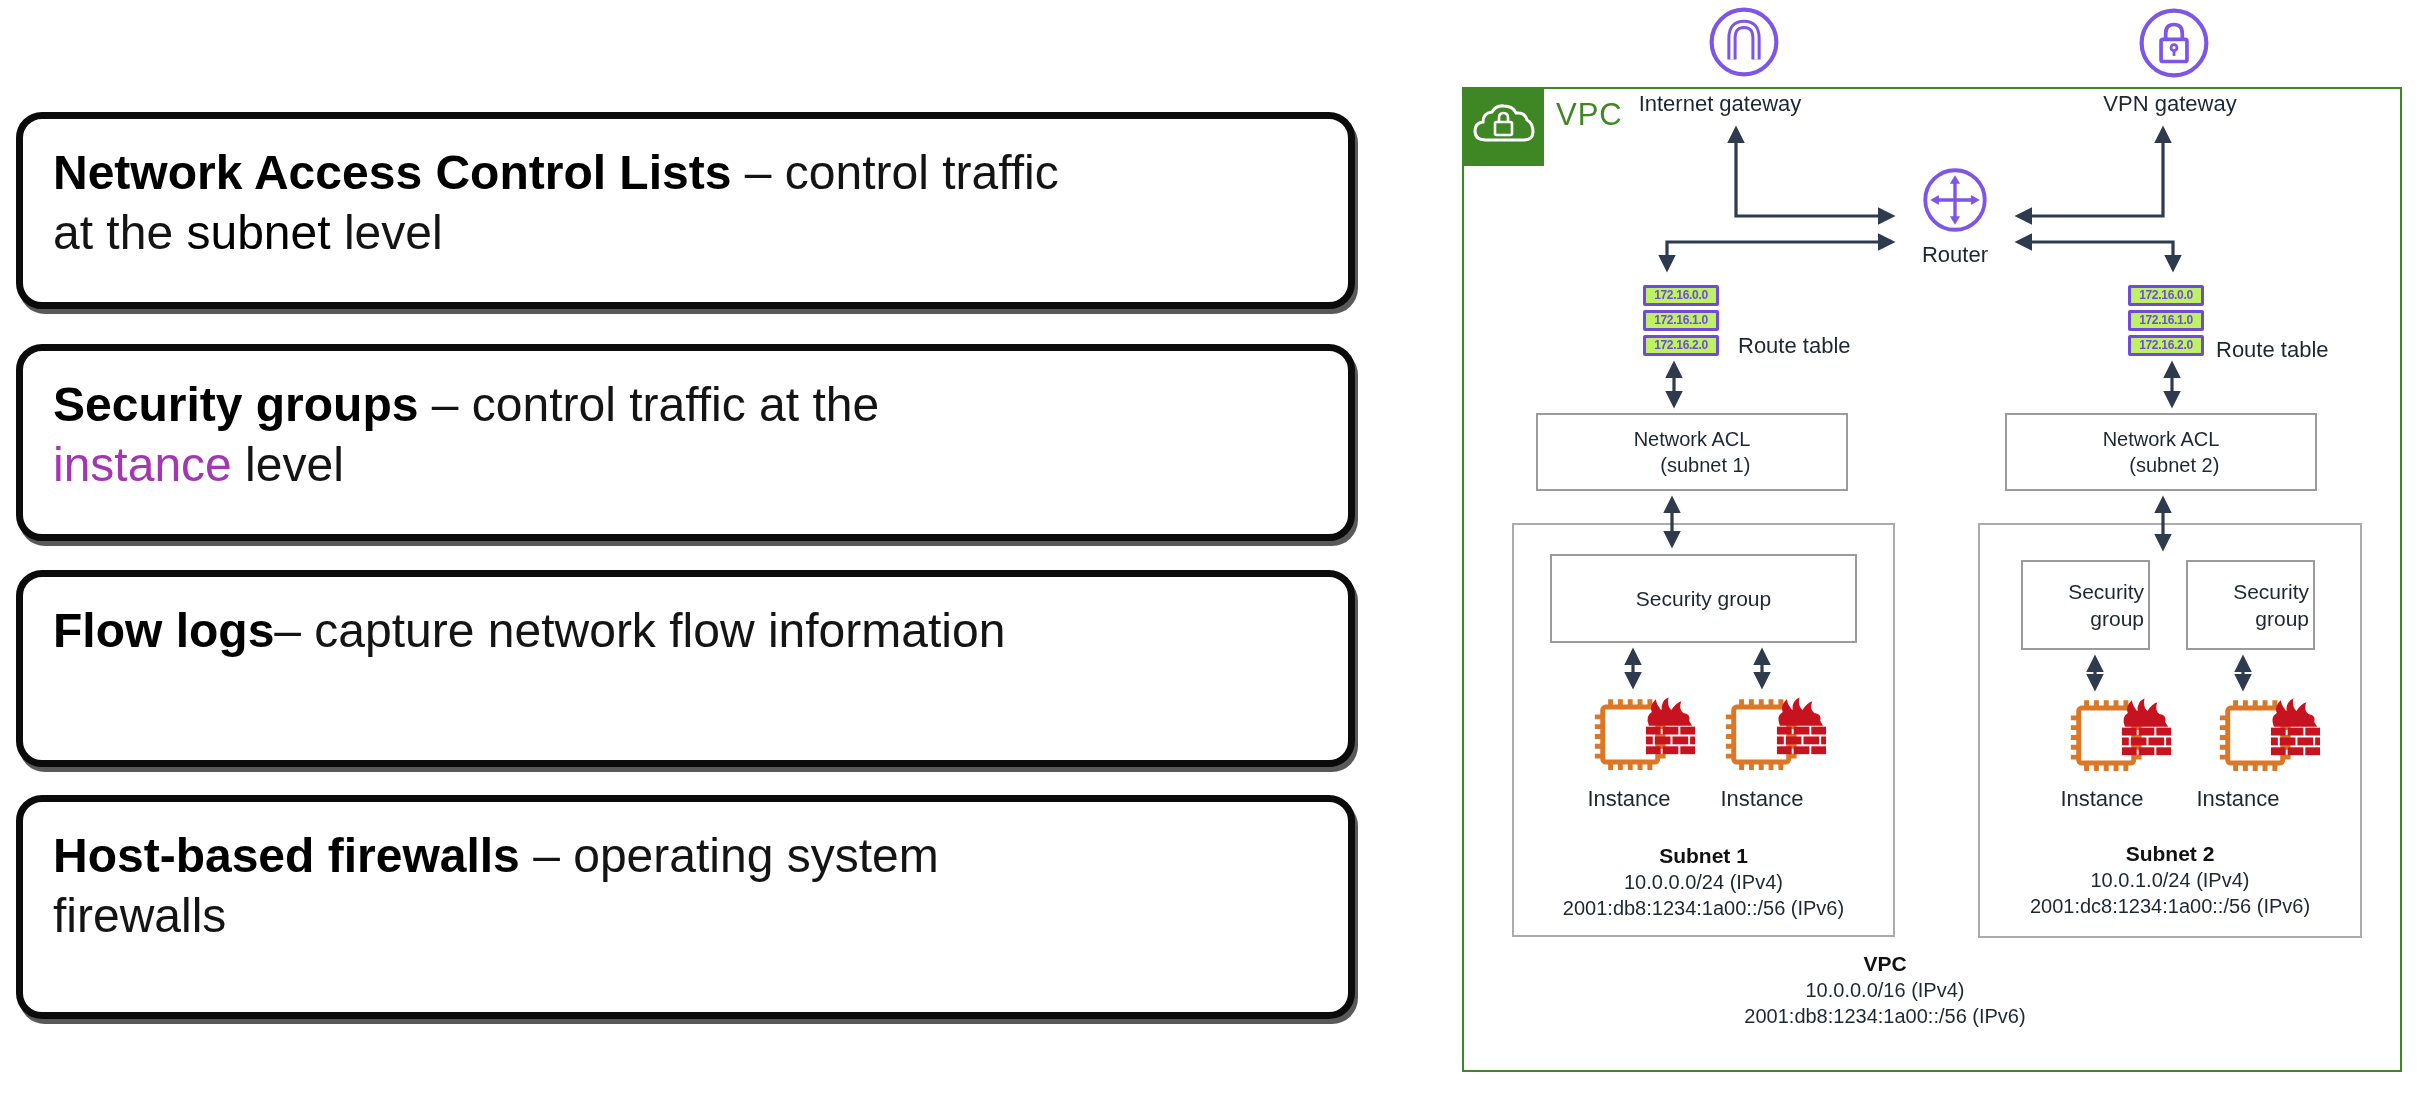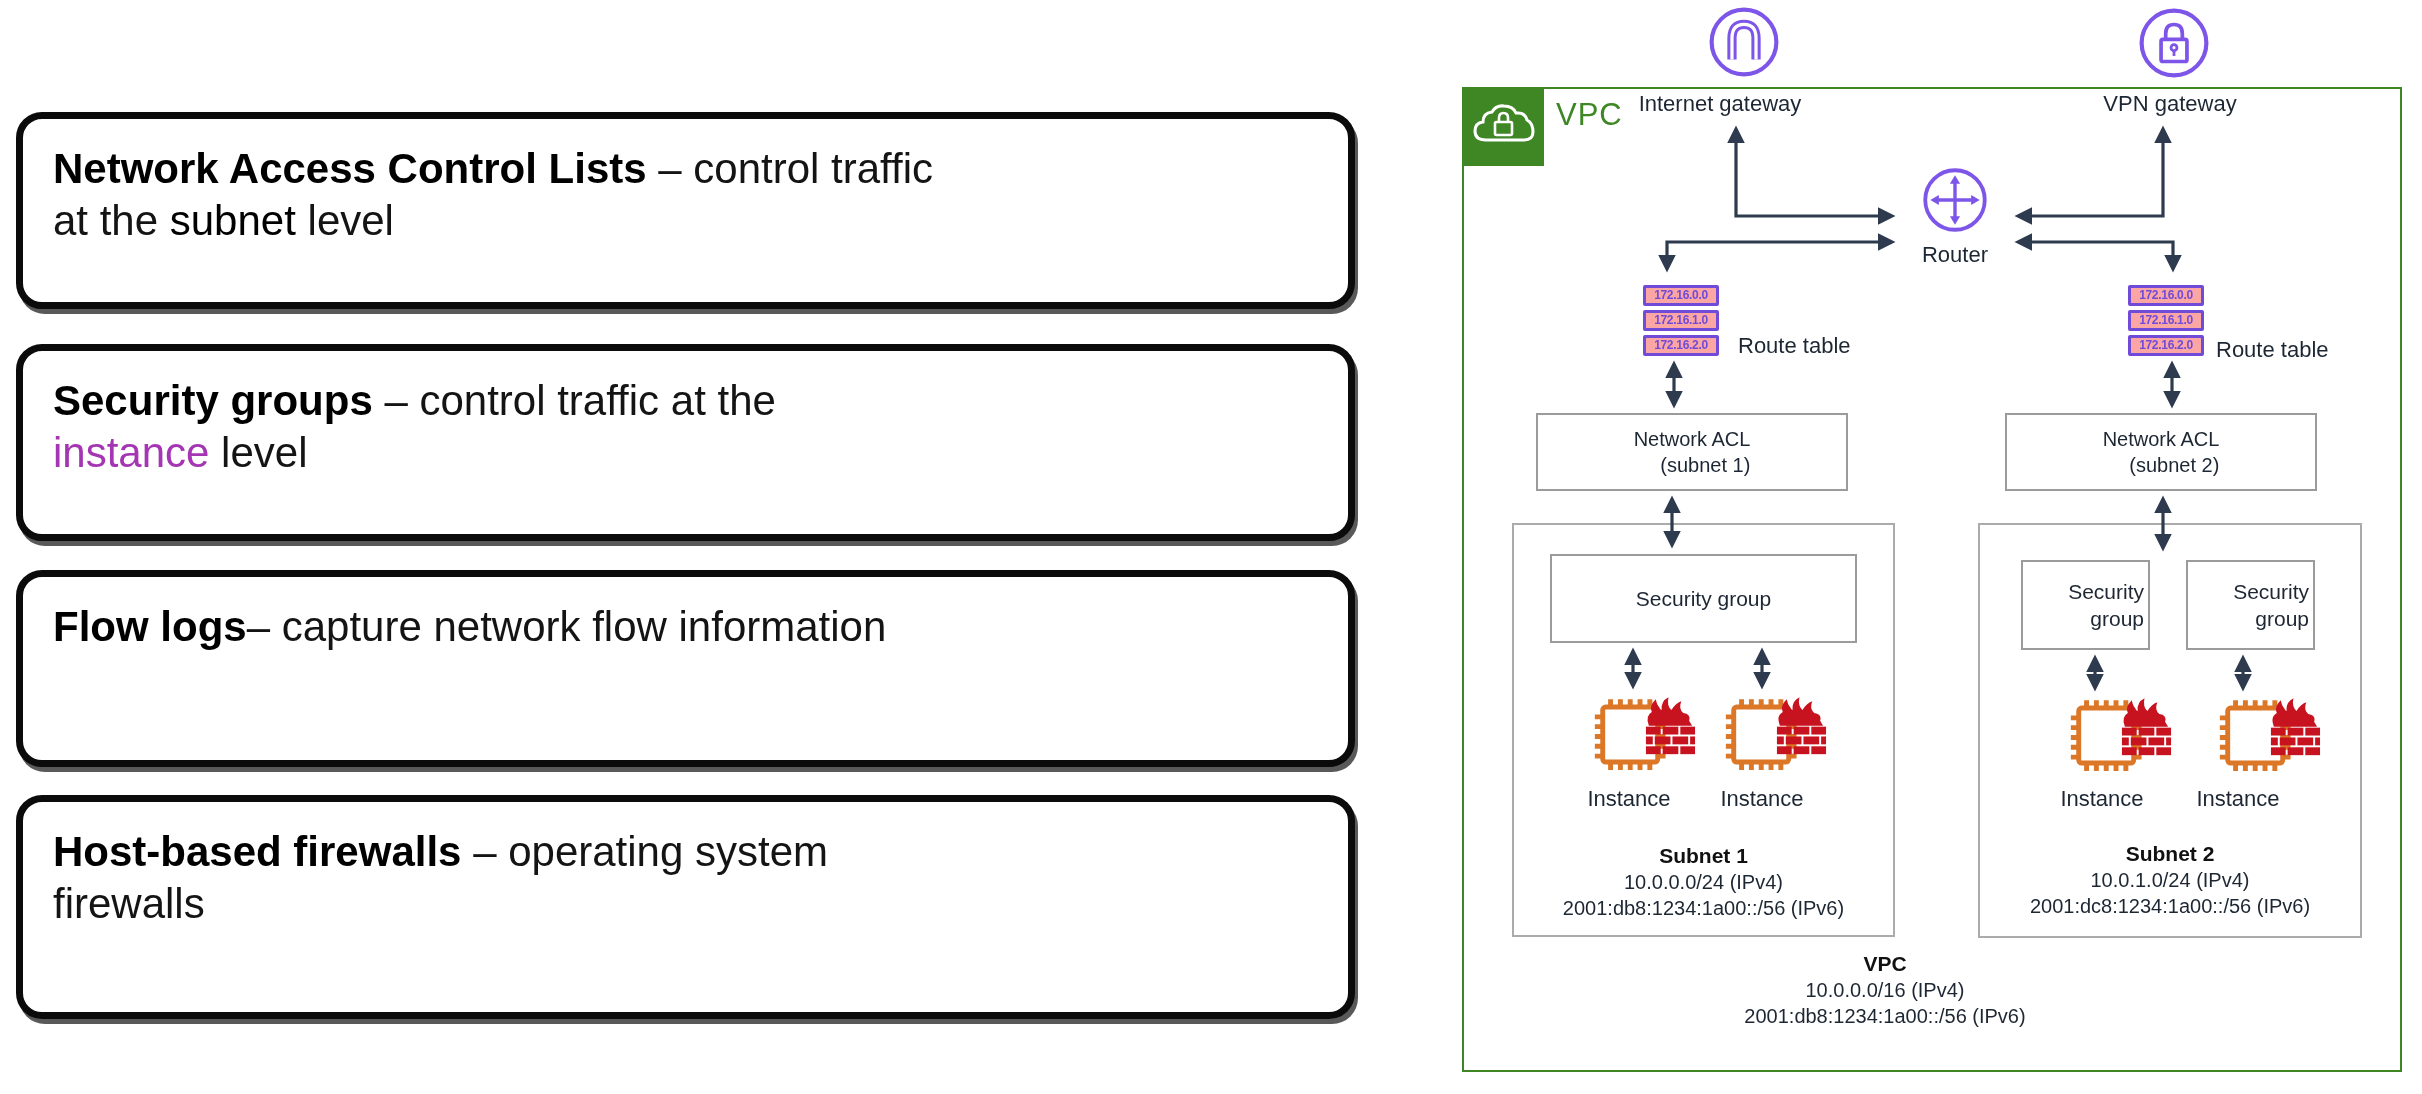--- a/index.html
+++ b/index.html
@@ -2,35 +2,35 @@
 <html><head>
 <meta charset="utf-8">
 <style>
   html,body{margin:0;padding:0;background:#ffffff;}
   .stage{position:relative;width:2422px;height:1094px;background:#ffffff;overflow:hidden;
          font-family:"Liberation Sans","DejaVu Sans",sans-serif;color:#1d2733;}
 
   
   .card{position:absolute;left:16px;width:1339px;background:#ffffff;border:7px solid #0b0b0b;
         border-radius:26px;box-sizing:border-box;box-shadow:3px 5px 0 rgba(0,0,0,0.65);
-        padding:24px 30px;font-size:42px;line-height:1.24;color:#141414;font-weight:400;}
+        padding:24px 30px;font-size:48px;line-height:1.24;color:#141414;font-weight:400;}
   .card .b{font-weight:700;color:#000;}
   .hl{font-weight:400;}
   .teal{color:#000000;}
   .purple{color:#A435B3;}
 
   
   .diagram{position:absolute;left:1462px;top:0;width:940px;height:1094px;}
   .diagram *{box-sizing:border-box;}
   .abs{position:absolute;}
   .vpc-box{left:0;top:87px;width:940px;height:985px;border:2px solid #3F8624;background:transparent;}
   .vpc-label{left:94px;top:97px;font-size:31px;color:#3F8624;letter-spacing:1px;}
   .glabel{font-size:22px;color:#1d2733;text-align:center;}
   .rt{width:76px;display:flex;flex-direction:column;gap:4px;}
-  .rt-entry{width:76px;height:21px;border:3px solid #6F4BD8;border-radius:2px;background:#fca5a5;
+  .rt-entry{width:76px;height:21px;border:3px solid #6F4BD8;border-radius:2px;background:#bef264;
             color:#6F4BD8;font-weight:700;font-size:12px;line-height:15px;text-align:center;
             letter-spacing:-0.3px;}
   .rt-label{font-size:22px;color:#1d2733;}
   .gbox{border:2px solid #9b9b9b;background:#fff;color:#1d2733;display:flex;align-items:center;
         justify-content:center;text-align:right;}
   .acl{width:312px;height:78px;font-size:20px;line-height:26px;}
   .snet{border:2px solid #ababab;background:transparent;}
   .sg{font-size:21px;line-height:27px;}
   .inst-label{font-size:22px;text-align:center;width:120px;}
   .info{text-align:center;font-size:20px;line-height:26px;color:#1d2733;}

